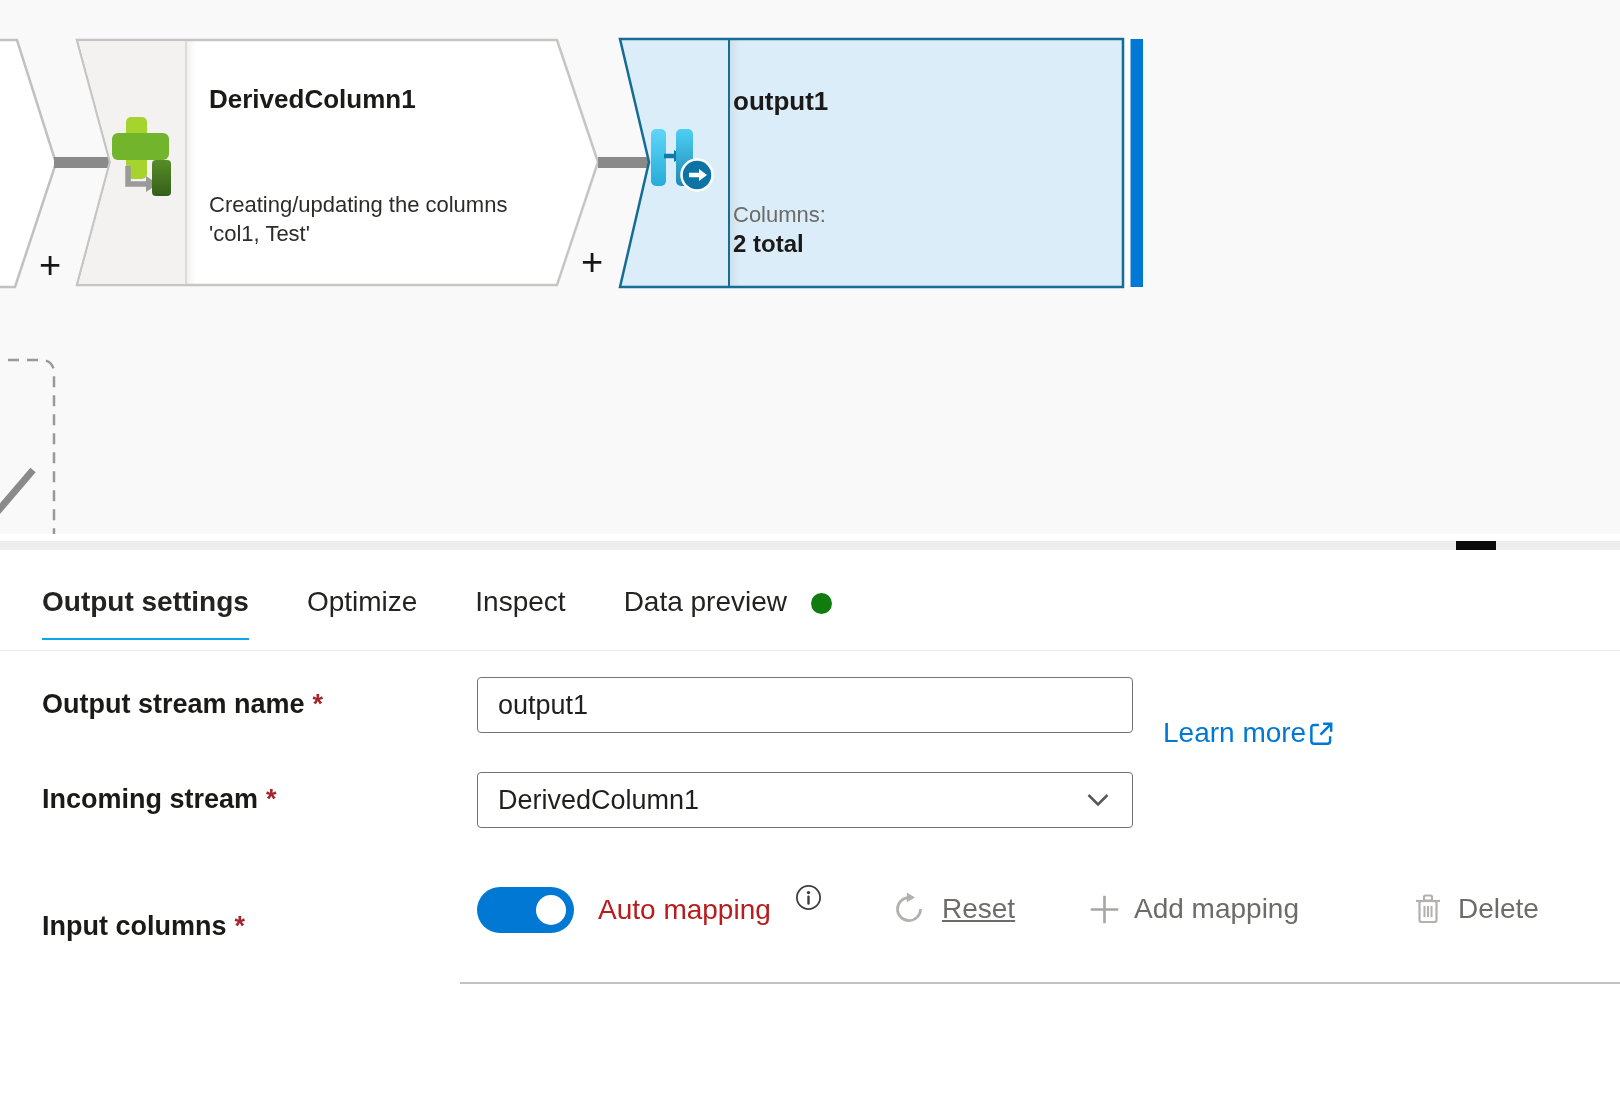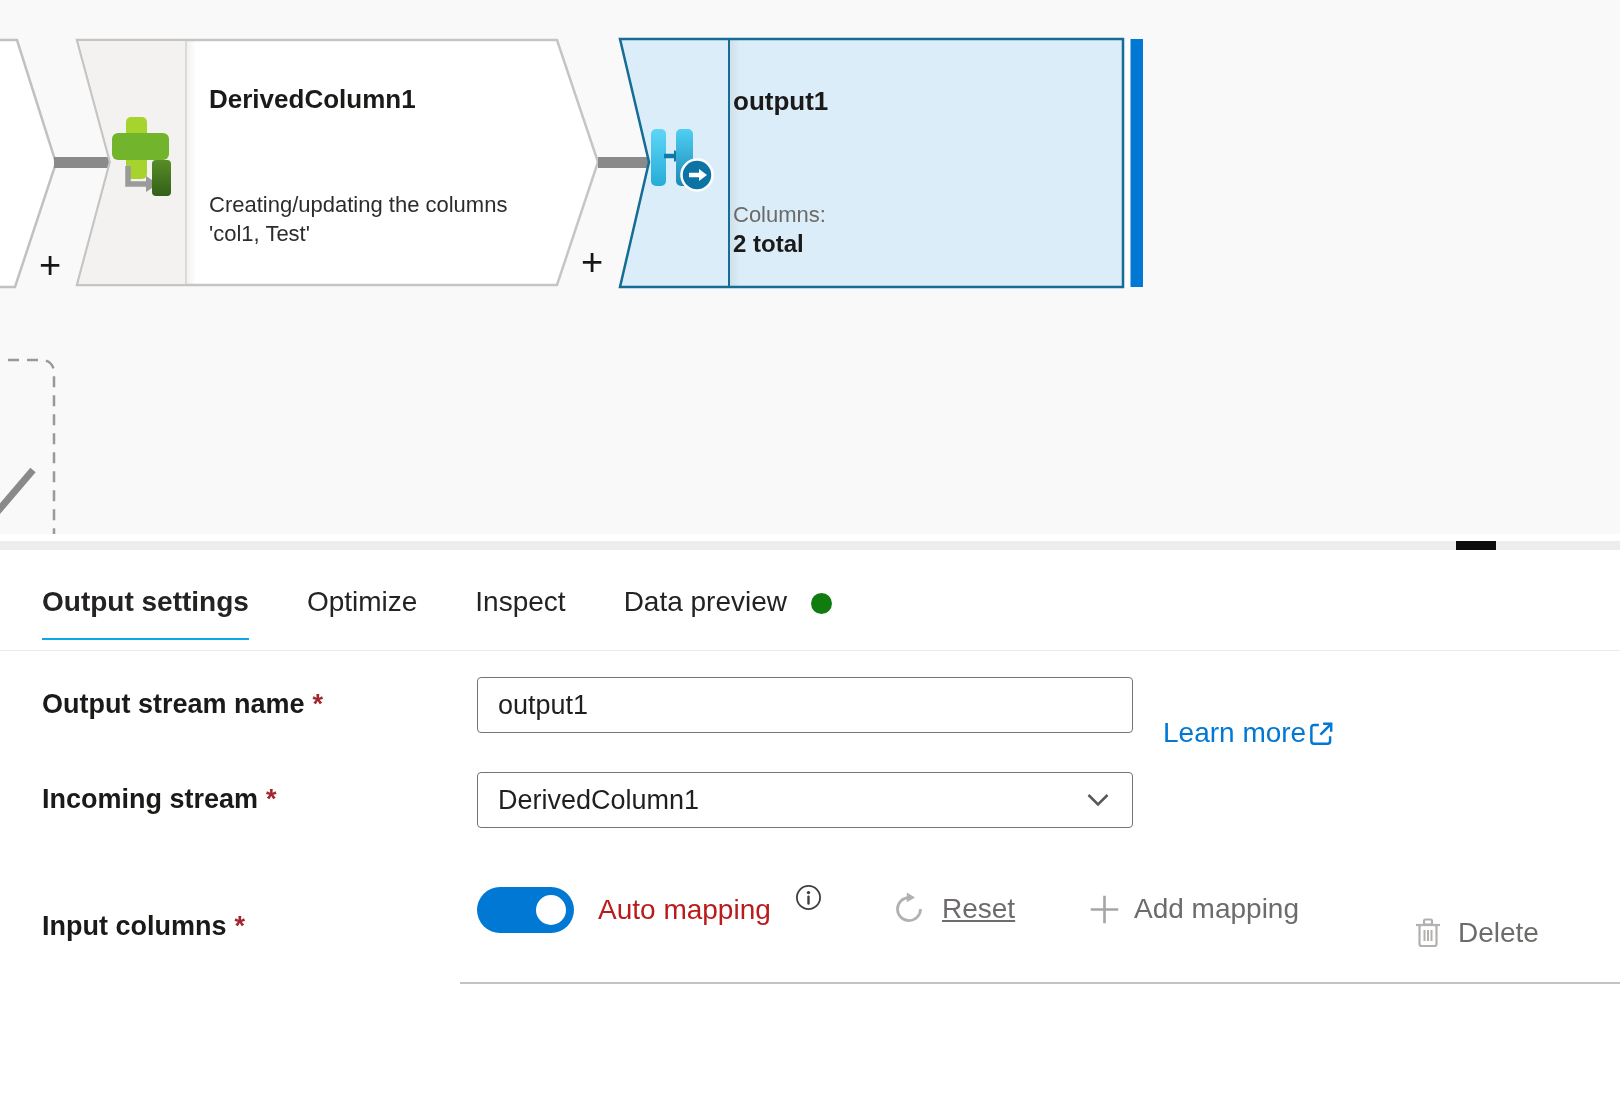--- a/index.html
+++ b/index.html
@@ -53,21 +53,21 @@
   .toggle{position:absolute;left:477px;top:337px;width:97px;height:46px;border-radius:23px;
     background:#0078d4;cursor:pointer;}
   .toggle .knob{position:absolute;right:8px;top:8px;width:30px;height:30px;border-radius:50%;background:#fff;}
   .automap{position:absolute;left:598px;top:344px;font-size:28px;color:#b91c1c;}
   .info-ic{position:absolute;left:795px;top:334px;line-height:0;cursor:pointer;}
 
   .action{position:absolute;top:336px;height:46px;display:flex;align-items:center;gap:13px;
     font-size:28px;color:#6e6c6a;cursor:default;}
   .act-reset{left:893px;text-decoration:underline;}
   .act-add{left:1088px;}
-  .act-del{left:1411px;margin-top:24px;}
+  .act-del{left:1411px;}
   .action .ic{line-height:0;}
 
   .sep{position:absolute;left:460px;top:432px;width:1160px;height:2px;background:#c5c3c1;}
   .caption{position:absolute;left:477px;top:466px;font-size:27px;color:#1b1a19;white-space:nowrap;}
 </style>
 </head>
 <body>
 
 <div class="screen">
 

